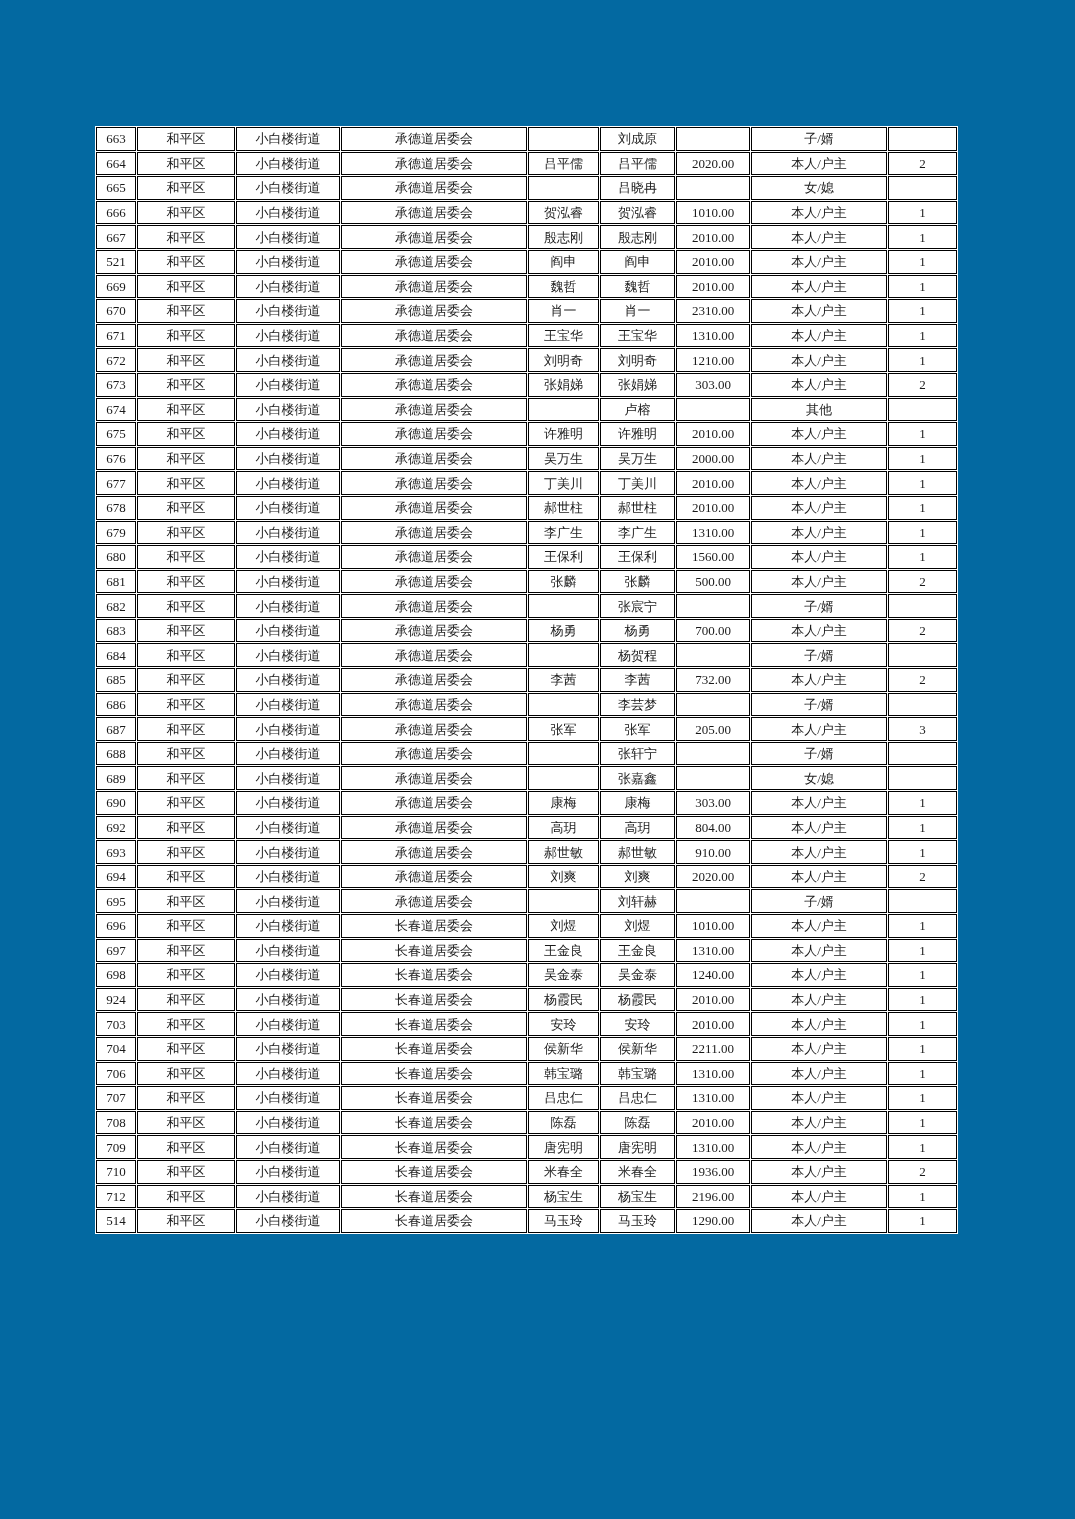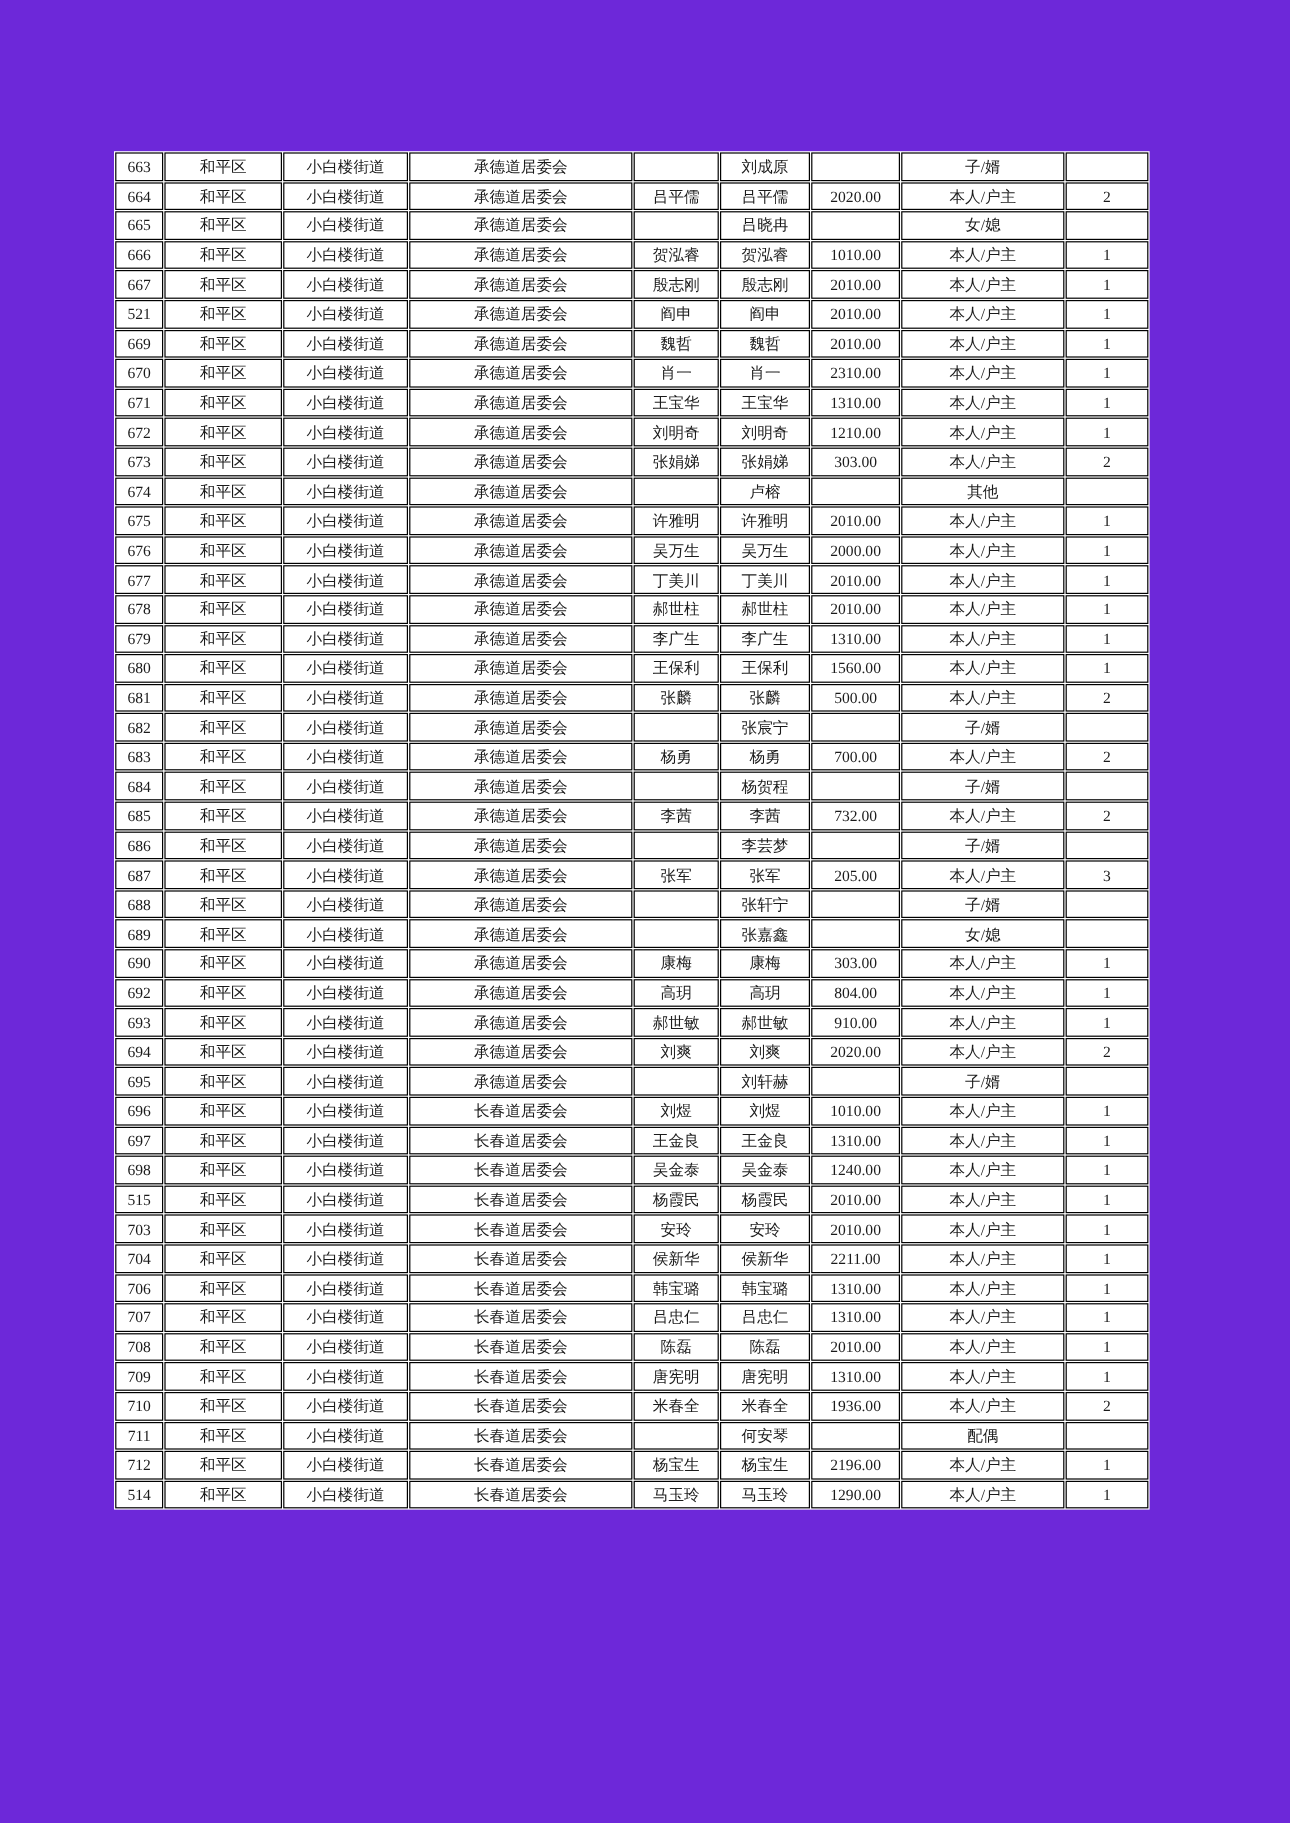--- a/index.html
+++ b/index.html
@@ -13,21 +13,21 @@
     position: relative;
     font-family: "Liberation Serif", "DejaVu Serif", serif;
     color: #1a1a1a;
     overflow: hidden;
   }
   .page {
     position: absolute;
     left: 0; top: 0;
     width: 1075px;
     height: 1519px;
-    background: #6d28d9;
+    background: #0369a1;
   }
   table.records {
     position: absolute;
     left: 95px;
     top: 126px;
     border-collapse: separate;
     border-spacing: 1px;
     table-layout: fixed;
     background: #ffffff;
   }
@@ -449,21 +449,21 @@
           <td>和平区</td>
           <td>小白楼街道</td>
           <td>长春道居委会</td>
           <td>吴金泰</td>
           <td>吴金泰</td>
           <td>1240.00</td>
           <td>本人/户主</td>
           <td>1</td>
         </tr>
         <tr>
-          <td>515</td>
+          <td>924</td>
           <td>和平区</td>
           <td>小白楼街道</td>
           <td>长春道居委会</td>
           <td>杨霞民</td>
           <td>杨霞民</td>
           <td>2010.00</td>
           <td>本人/户主</td>
           <td>1</td>
         </tr>
         <tr>
@@ -535,31 +535,20 @@
         <tr>
           <td>710</td>
           <td>和平区</td>
           <td>小白楼街道</td>
           <td>长春道居委会</td>
           <td>米春全</td>
           <td>米春全</td>
           <td>1936.00</td>
           <td>本人/户主</td>
           <td>2</td>
-        </tr>
-        <tr>
-          <td>711</td>
-          <td>和平区</td>
-          <td>小白楼街道</td>
-          <td>长春道居委会</td>
-          <td></td>
-          <td>何安琴</td>
-          <td></td>
-          <td>配偶</td>
-          <td></td>
         </tr>
         <tr>
           <td>712</td>
           <td>和平区</td>
           <td>小白楼街道</td>
           <td>长春道居委会</td>
           <td>杨宝生</td>
           <td>杨宝生</td>
           <td>2196.00</td>
           <td>本人/户主</td>

